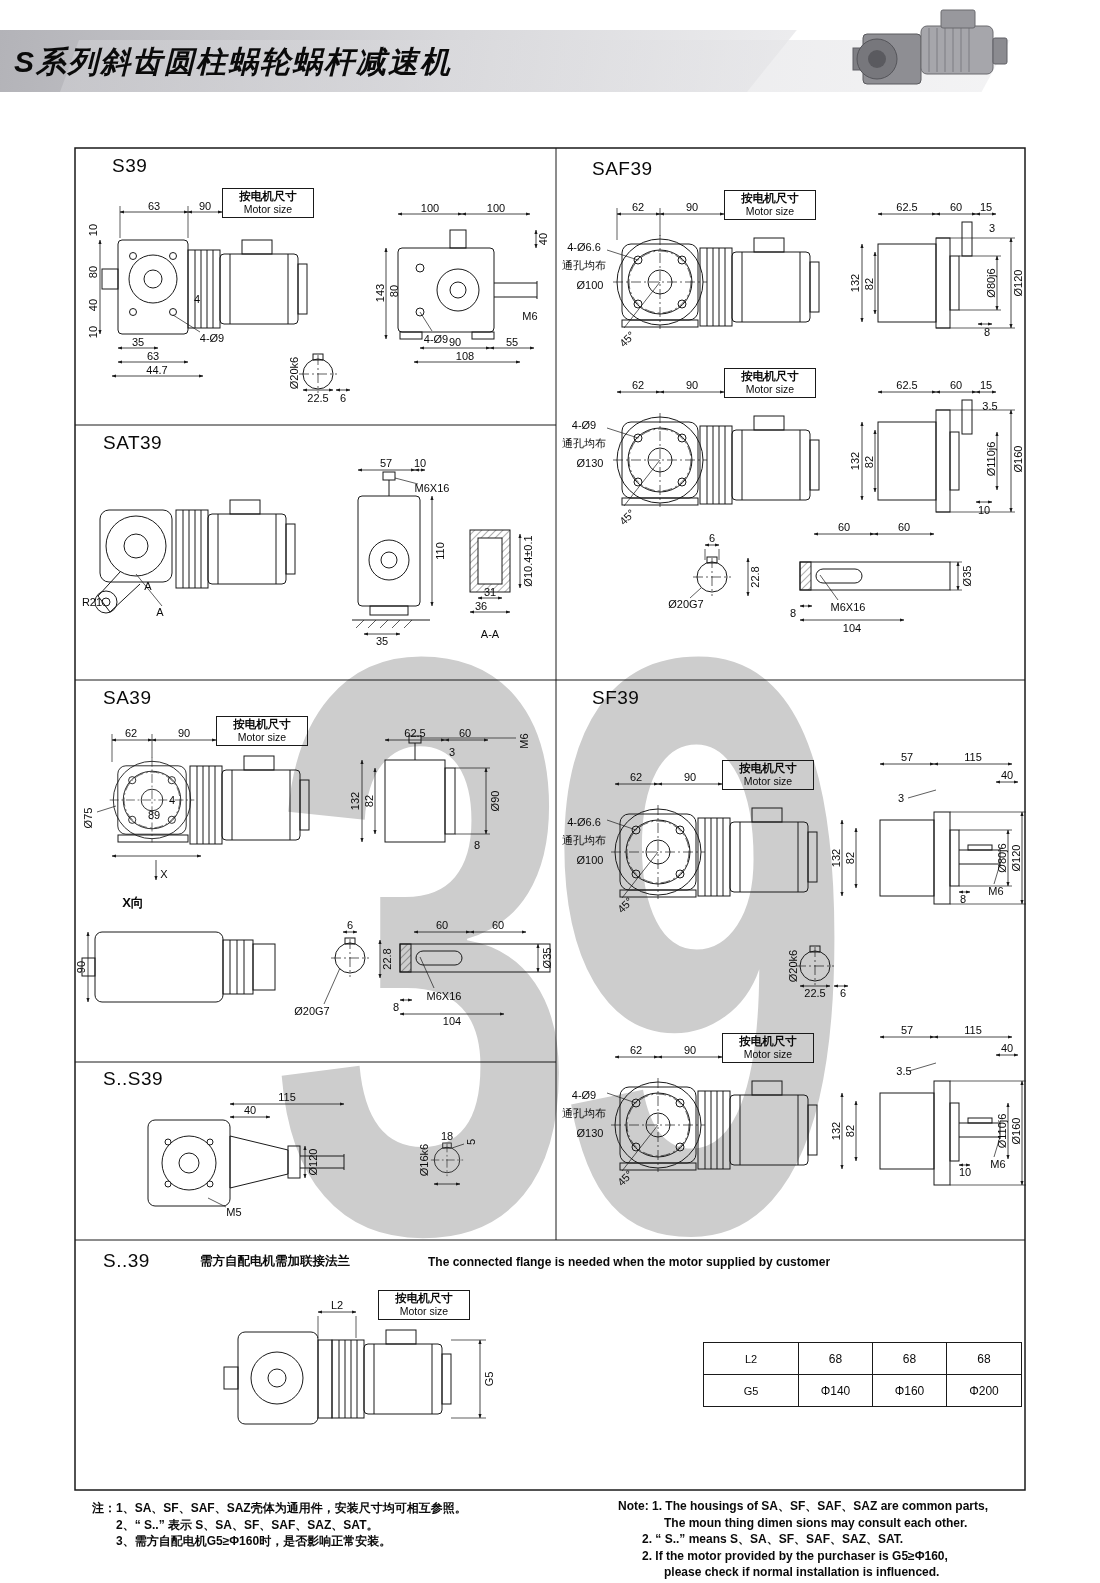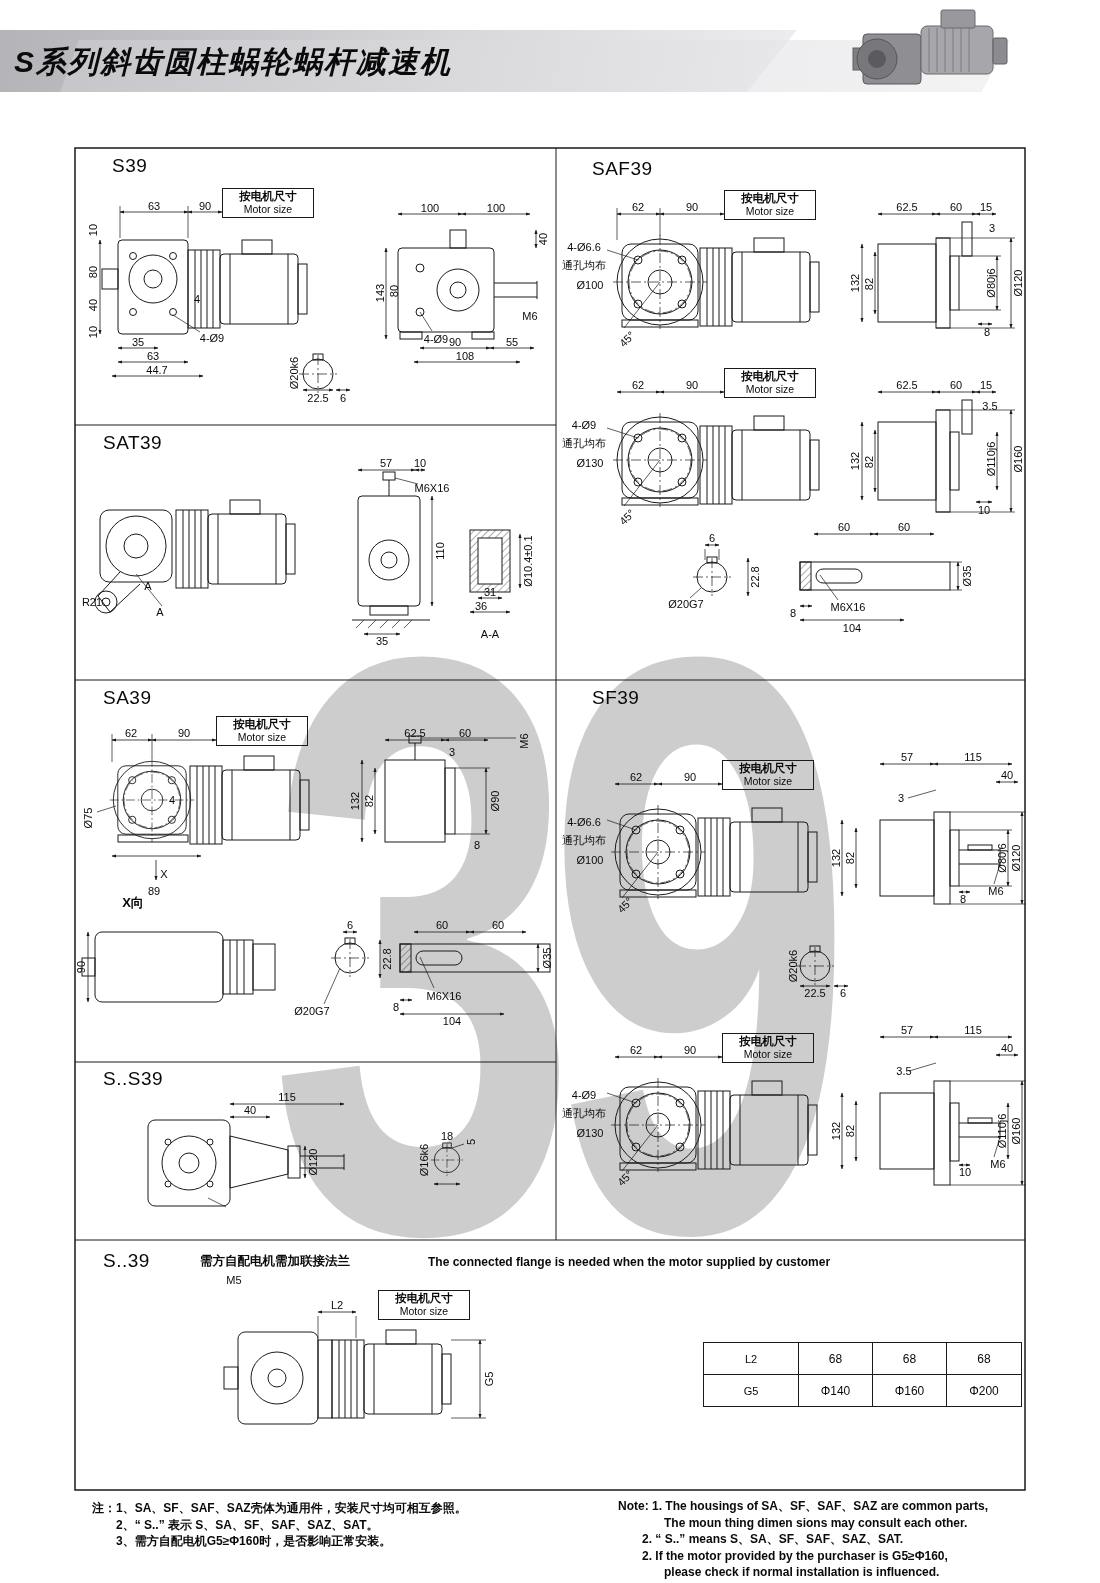--- a/index.html
+++ b/index.html
@@ -531,21 +531,21 @@
 <span class="d" style="left:415px;top:733px">62.5</span>
 <span class="d" style="left:465px;top:733px">60</span>
 <span class="d" style="left:452px;top:752px">3</span>
 <span class="d v" style="left:524px;top:741px">M6</span>
 <span class="d v" style="left:495px;top:801px">Ø90</span>
 <span class="d" style="left:477px;top:845px">8</span>
 <span class="d v" style="left:355px;top:801px">132</span>
 <span class="d v" style="left:369px;top:801px">82</span>
 <span class="d v" style="left:88px;top:818px">Ø75</span>
 <span class="d" style="left:172px;top:800px">4</span>
-<span class="d" style="left:154px;top:891px">89</span>
+<span class="d" style="left:154px;top:815px">89</span>
 <span class="d" style="left:164px;top:874px">X</span>
 <span class="d" style="left:133px;top:903px;font-weight:bold;font-size:13px">X向</span>
 <span class="d v" style="left:81px;top:967px">90</span>
 <span class="d" style="left:312px;top:1011px">Ø20G7</span>
 <span class="d" style="left:350px;top:925px">6</span>
 <span class="d v" style="left:387px;top:959px">22.8</span>
 <span class="d" style="left:442px;top:925px">60</span>
 <span class="d" style="left:498px;top:925px">60</span>
 <span class="d v" style="left:547px;top:958px">Ø35</span>
 <span class="d" style="left:444px;top:996px">M6X16</span>
@@ -588,21 +588,21 @@
 <span class="d v" style="left:1016px;top:1131px">Ø160</span>
 <span class="d" style="left:965px;top:1172px">10</span>
 <span class="d" style="left:998px;top:1164px">M6</span>
 <span class="d dg" style="left:625px;top:1178px">45°</span>
 </div>
 
 <div>
 <span class="d" style="left:287px;top:1097px">115</span>
 <span class="d" style="left:250px;top:1110px">40</span>
 <span class="d v" style="left:313px;top:1162px">Ø120</span>
-<span class="d" style="left:234px;top:1280px">M5</span>
+<span class="d" style="left:234px;top:1212px">M5</span>
 <span class="d v" style="left:424px;top:1160px">Ø16k6</span>
 <span class="d" style="left:447px;top:1136px">18</span>
 <span class="d v" style="left:471px;top:1142px">5</span>
 </div>
 
 <div>
 <span class="d" style="left:337px;top:1305px">L2</span>
 <span class="d v" style="left:489px;top:1379px">G5</span>
 </div>
 

